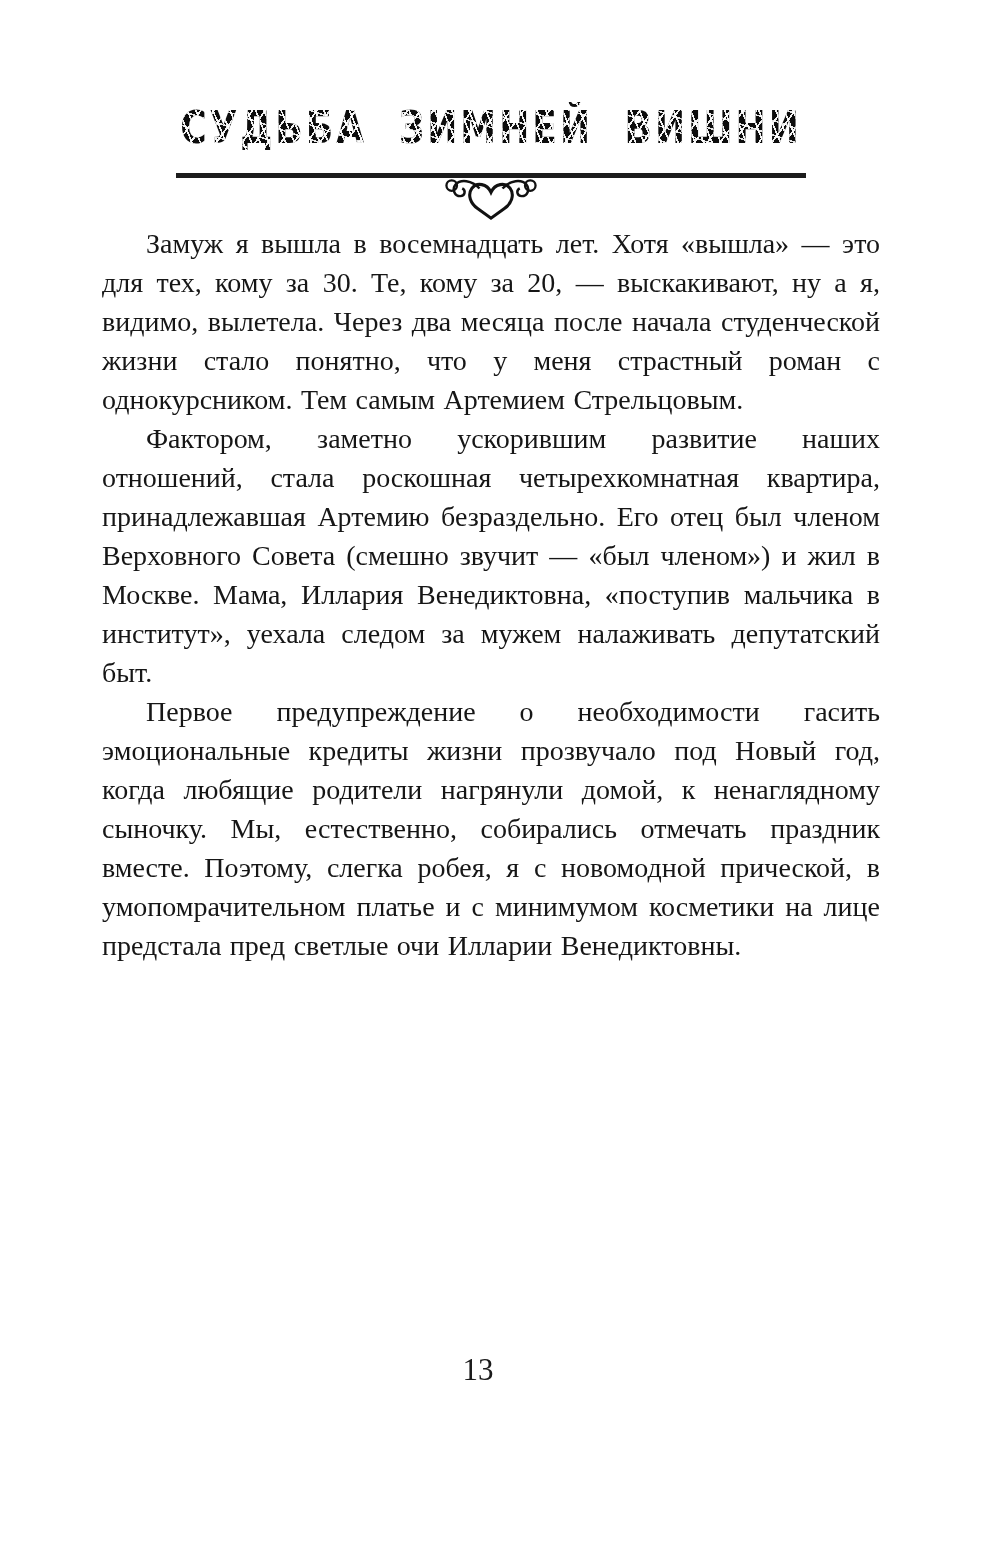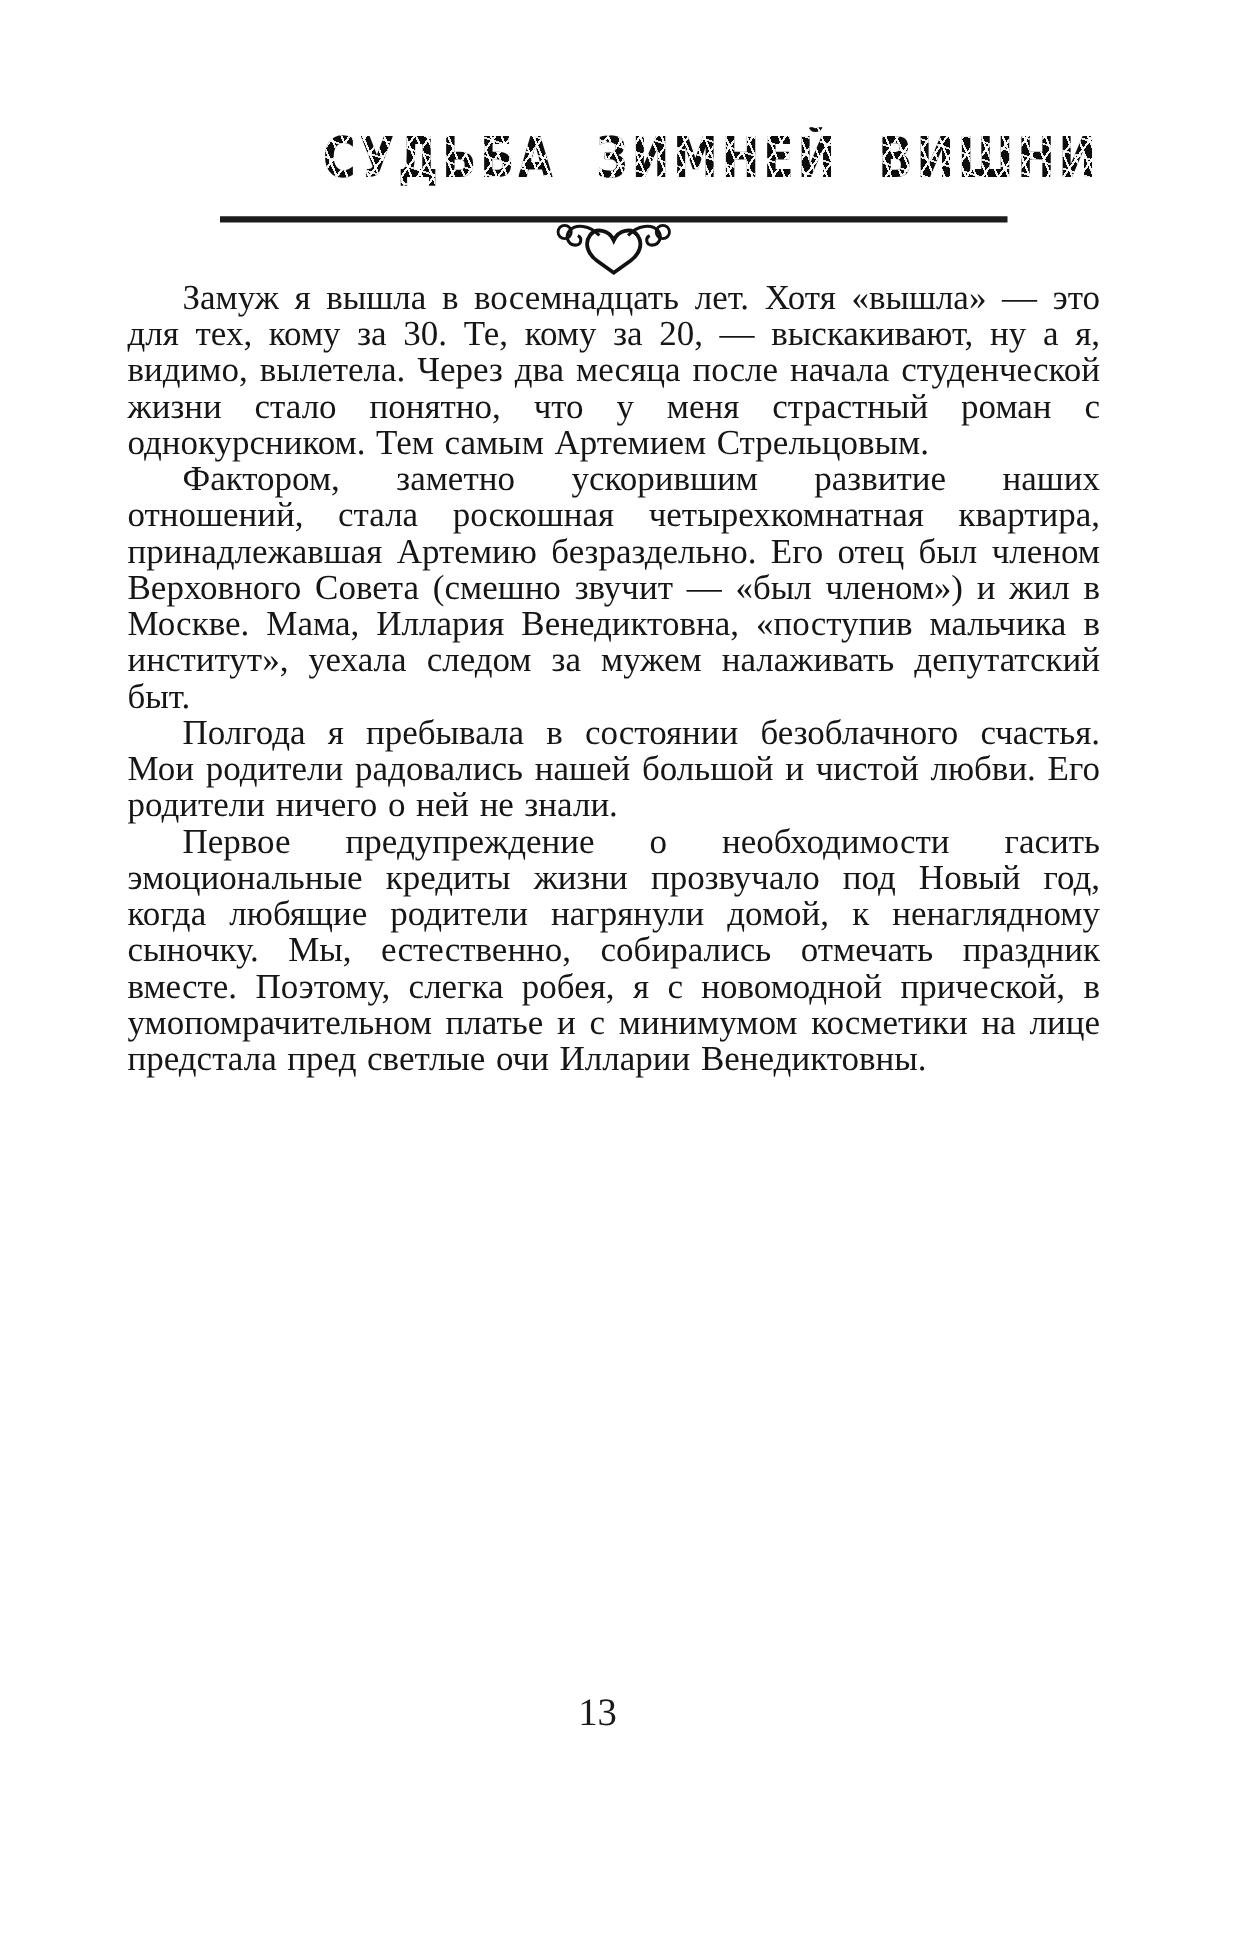--- a/index.html
+++ b/index.html
@@ -17,21 +17,21 @@
     font-family: "Liberation Serif", "DejaVu Serif", serif;
     overflow: hidden;
   }
   .content {
     width: 778px;
     margin-left: 102px;
   }
   
   .header {
     padding-top: 112px;
-    text-align: right;
+    text-align: center;
   }
   .chapter-title {
     display: inline-block;
     font-family: "DejaVu Sans", "Liberation Sans", sans-serif;
     font-weight: 800;
     font-size: 36px;
     letter-spacing: 3px;
     word-spacing: 16px;
     transform: scaleY(1.25);
     transform-origin: center bottom;
@@ -68,21 +68,21 @@
   }
   
   .body-text {
     margin-top: 46px;
     hyphens: auto;
     -webkit-hyphens: auto;
   }
   .body-text p {
     margin: 0;
     font-size: 28px;
-    line-height: 29px;
+    line-height: 39px;
     text-align: justify;
     text-indent: 44px;
     word-spacing: 1.5px;
   }
   
   .page-number {
     position: absolute;
     top: 1352px;
     left: -22px;
     width: 1000px;
@@ -114,20 +114,19 @@
 
             <circle cx="91" cy="10" r="5.5" fill="none" stroke="#111111" stroke-width="2.4"></circle>
           </svg>
         </span>
       </div>
     </div>
 
     <div class="body-text">
       <p>Замуж я вышла в восемнадцать лет. Хотя «вышла» — это для тех, кому за 30. Те, кому за 20, — выскакивают, ну а я, видимо, вылетела. Через два месяца после начала студенческой жизни стало понятно, что у меня страстный роман с однокурсником. Тем самым Артемием Стрельцовым.</p>
       <p>Фактором, заметно ускорившим развитие наших отношений, стала роскошная четырехкомнатная квартира, принадлежавшая Артемию безраздельно. Его отец был членом Верховного Совета (смешно звучит — «был членом») и жил в Москве. Мама, Иллария Венедиктовна, «поступив мальчика в институт», уехала следом за мужем налаживать депутатский быт.</p>
-      <p>Полгода я пребывала в состоянии безоблачного счастья. Мои родители радовались нашей большой и чистой любви. Его родители ничего о ней не знали.</p>
       <p>Первое предупреждение о необходимости гасить эмоциональные кредиты жизни прозвучало под Новый год, когда любящие родители нагрянули домой, к ненаглядному сыночку. Мы, естественно, собирались отмечать праздник вместе. Поэтому, слегка робея, я с новомодной прической, в умопомрачительном платье и с минимумом косметики на лице предстала пред светлые очи Илларии Венедиктовны.</p>
     </div>
 
   </div>
 
   <div class="page-number">13</div>
 </div>
 
 </body></html>

